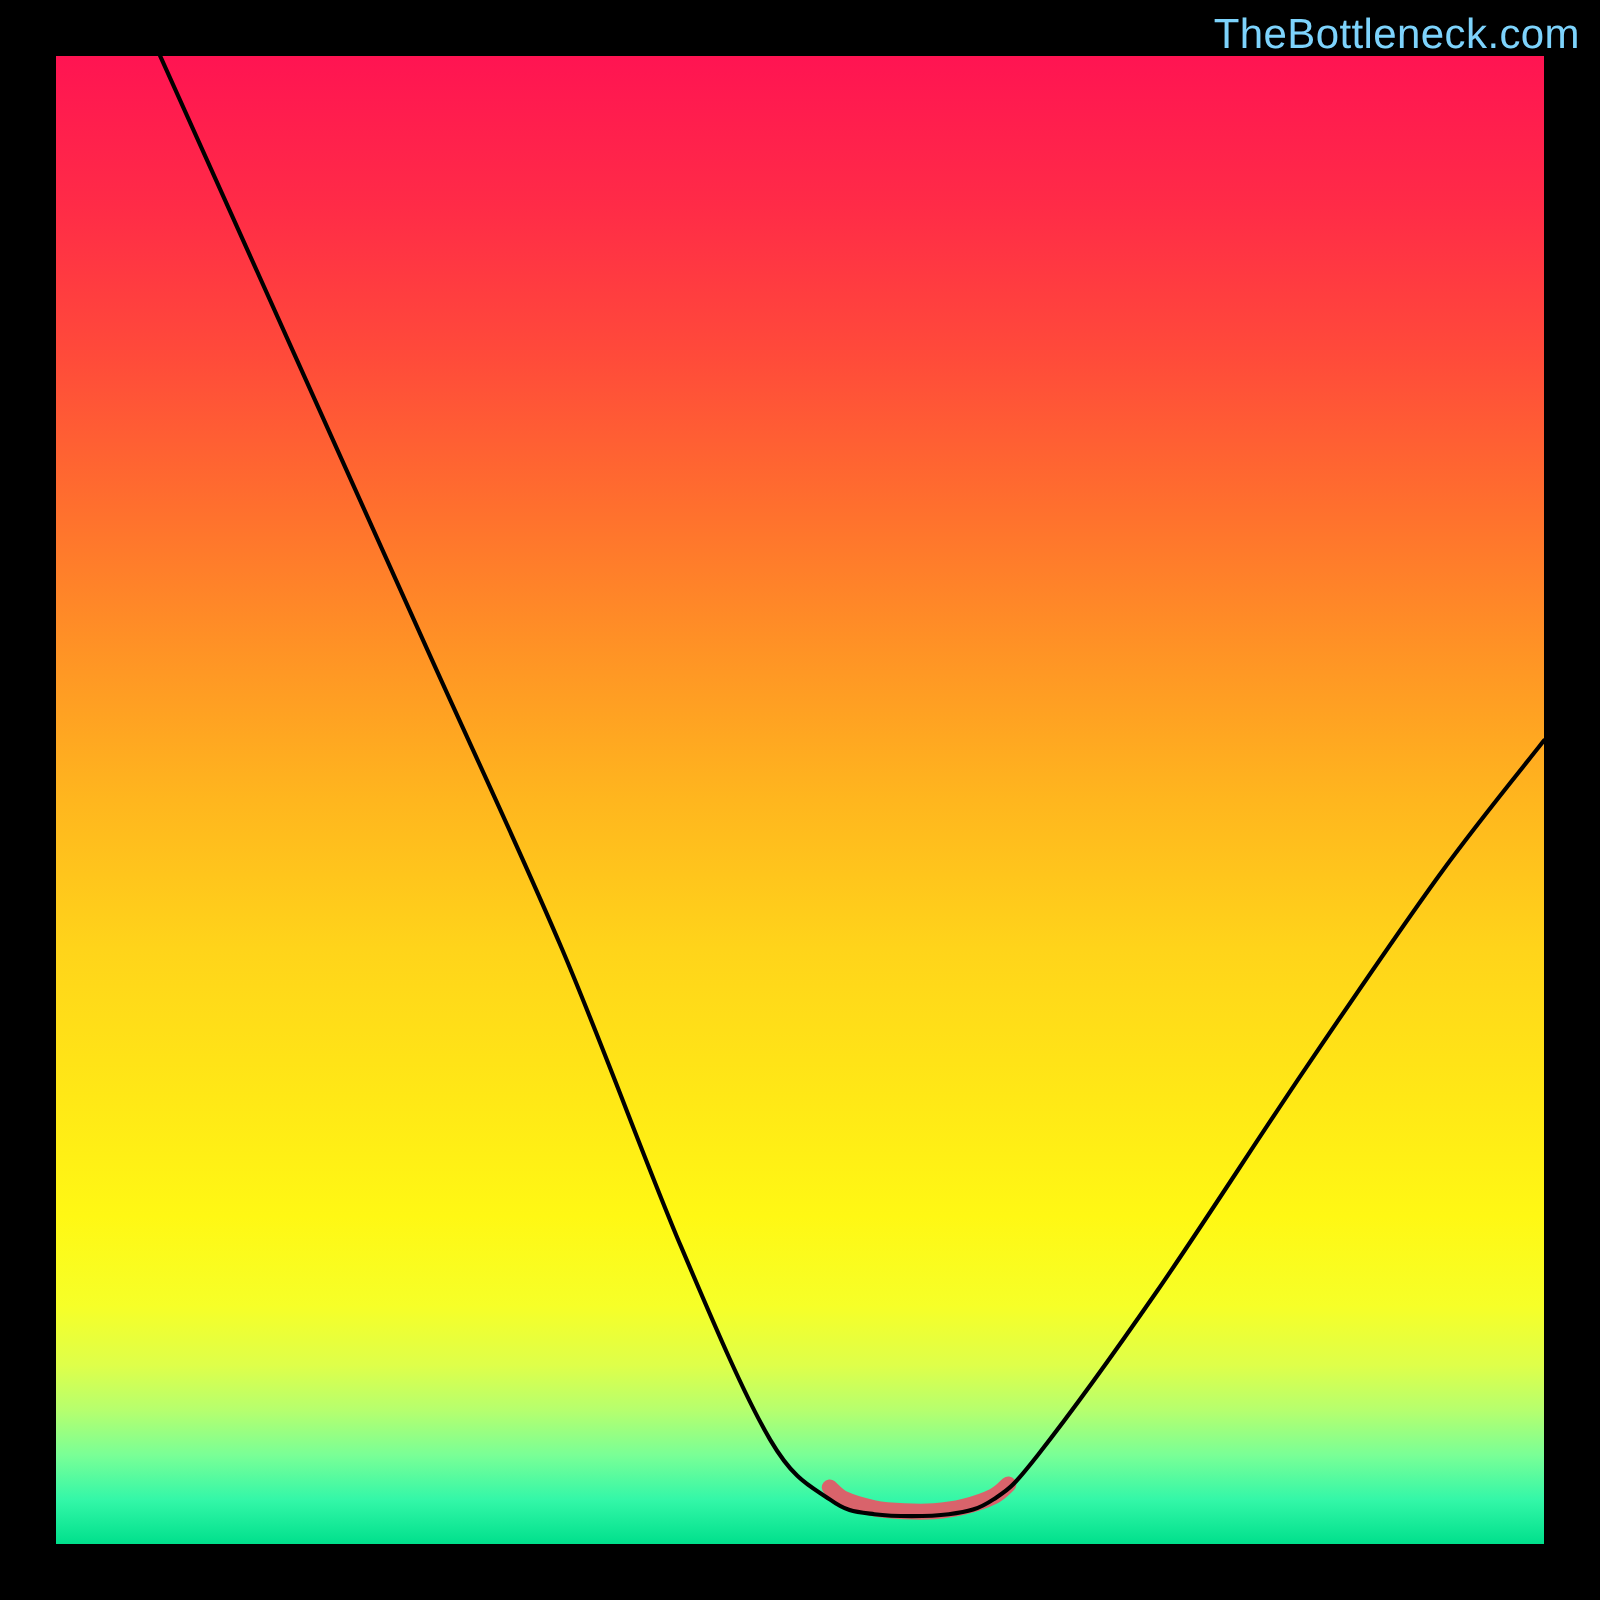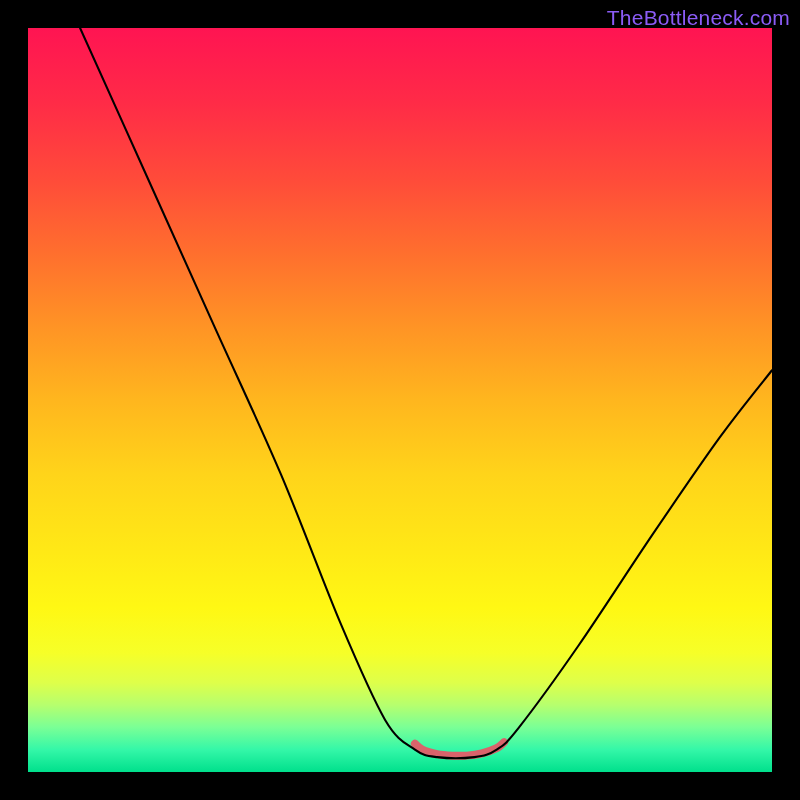--- a/index.html
+++ b/index.html
@@ -31,21 +31,21 @@
     position: absolute;
     left: 0;
     top: 0;
     width: 100%;
     height: 100%;
   }
   .watermark {
     position: absolute;
     top: 6px;
     right: 10px;
-    color: #8b5cf6;
+    color: #7dd3fc;
     font-size: 21px;
     font-weight: 500;
     letter-spacing: 0.2px;
     user-select: none;
   }
   svg.curve {
     position: absolute;
     left: 0;
     top: 0;
     width: 100%;

